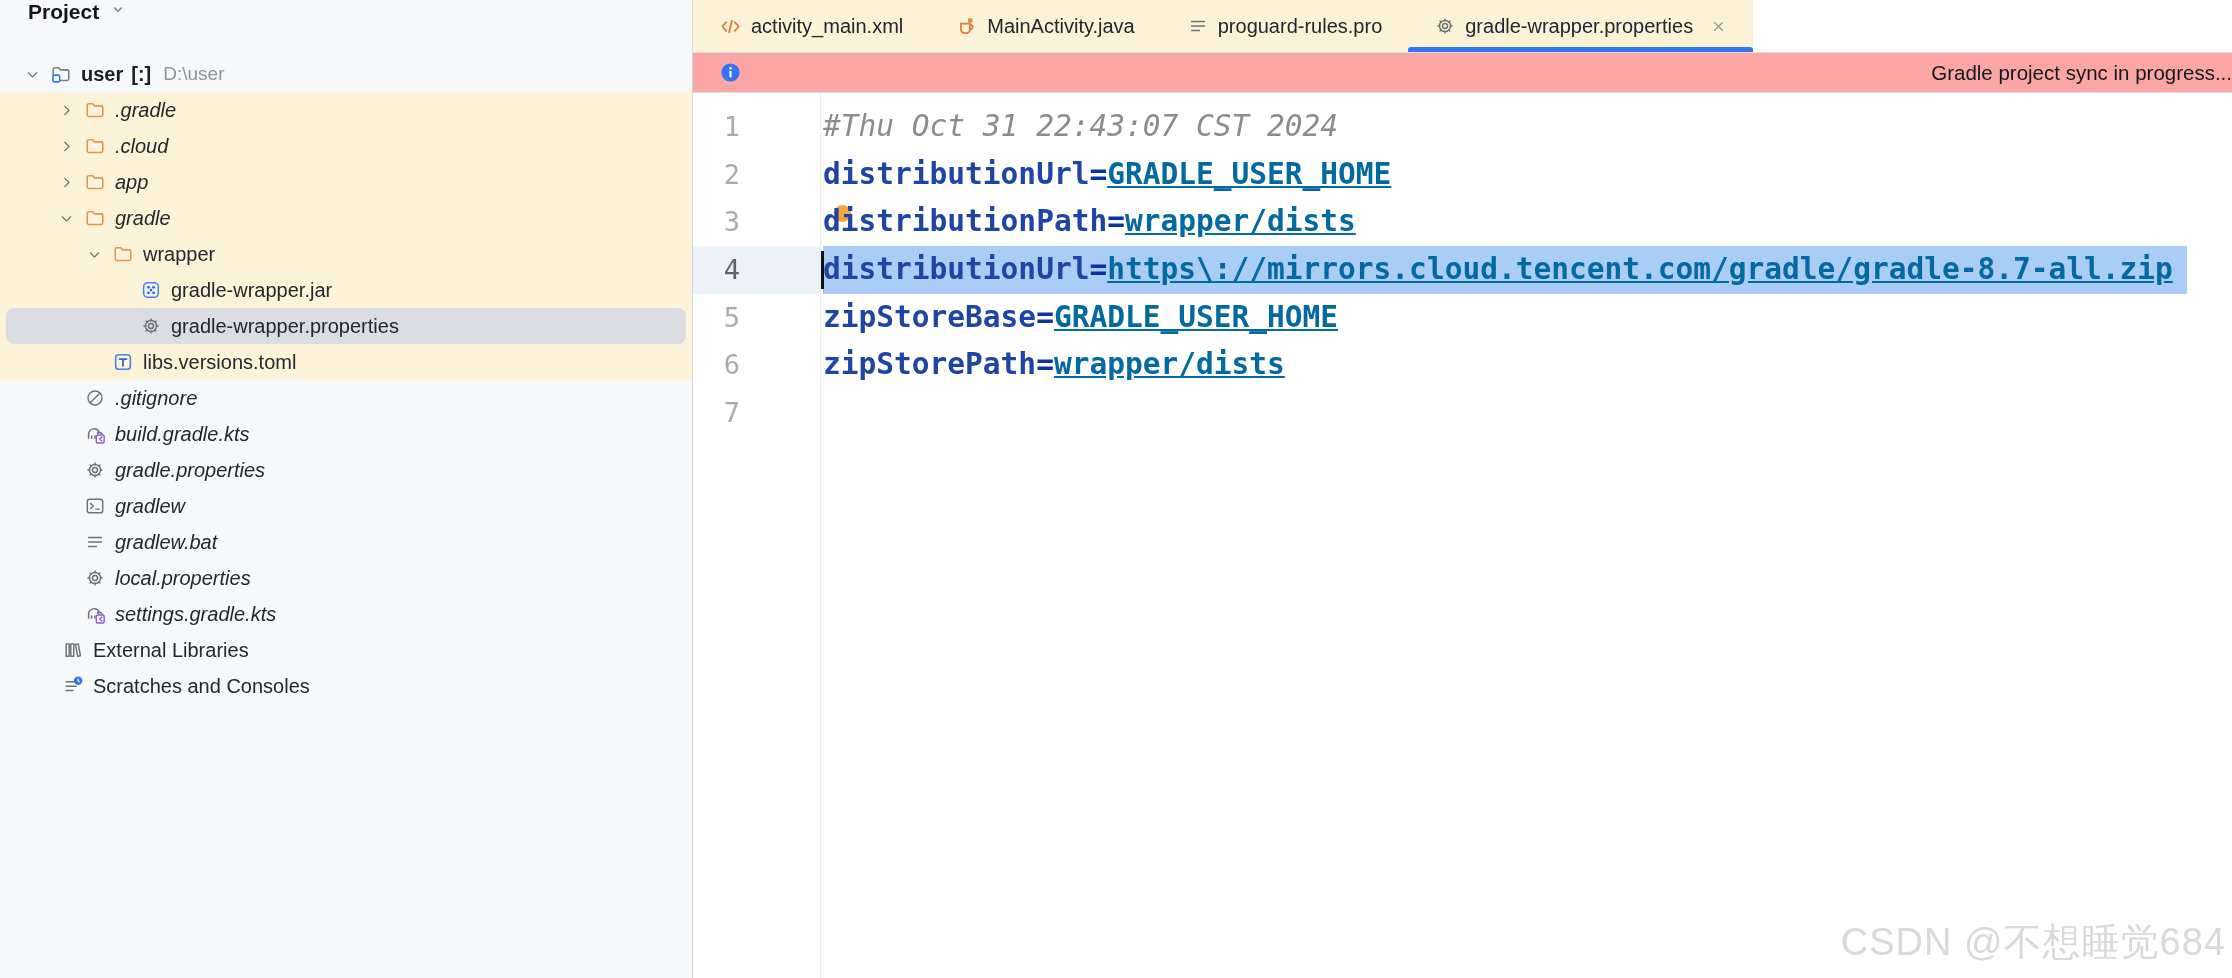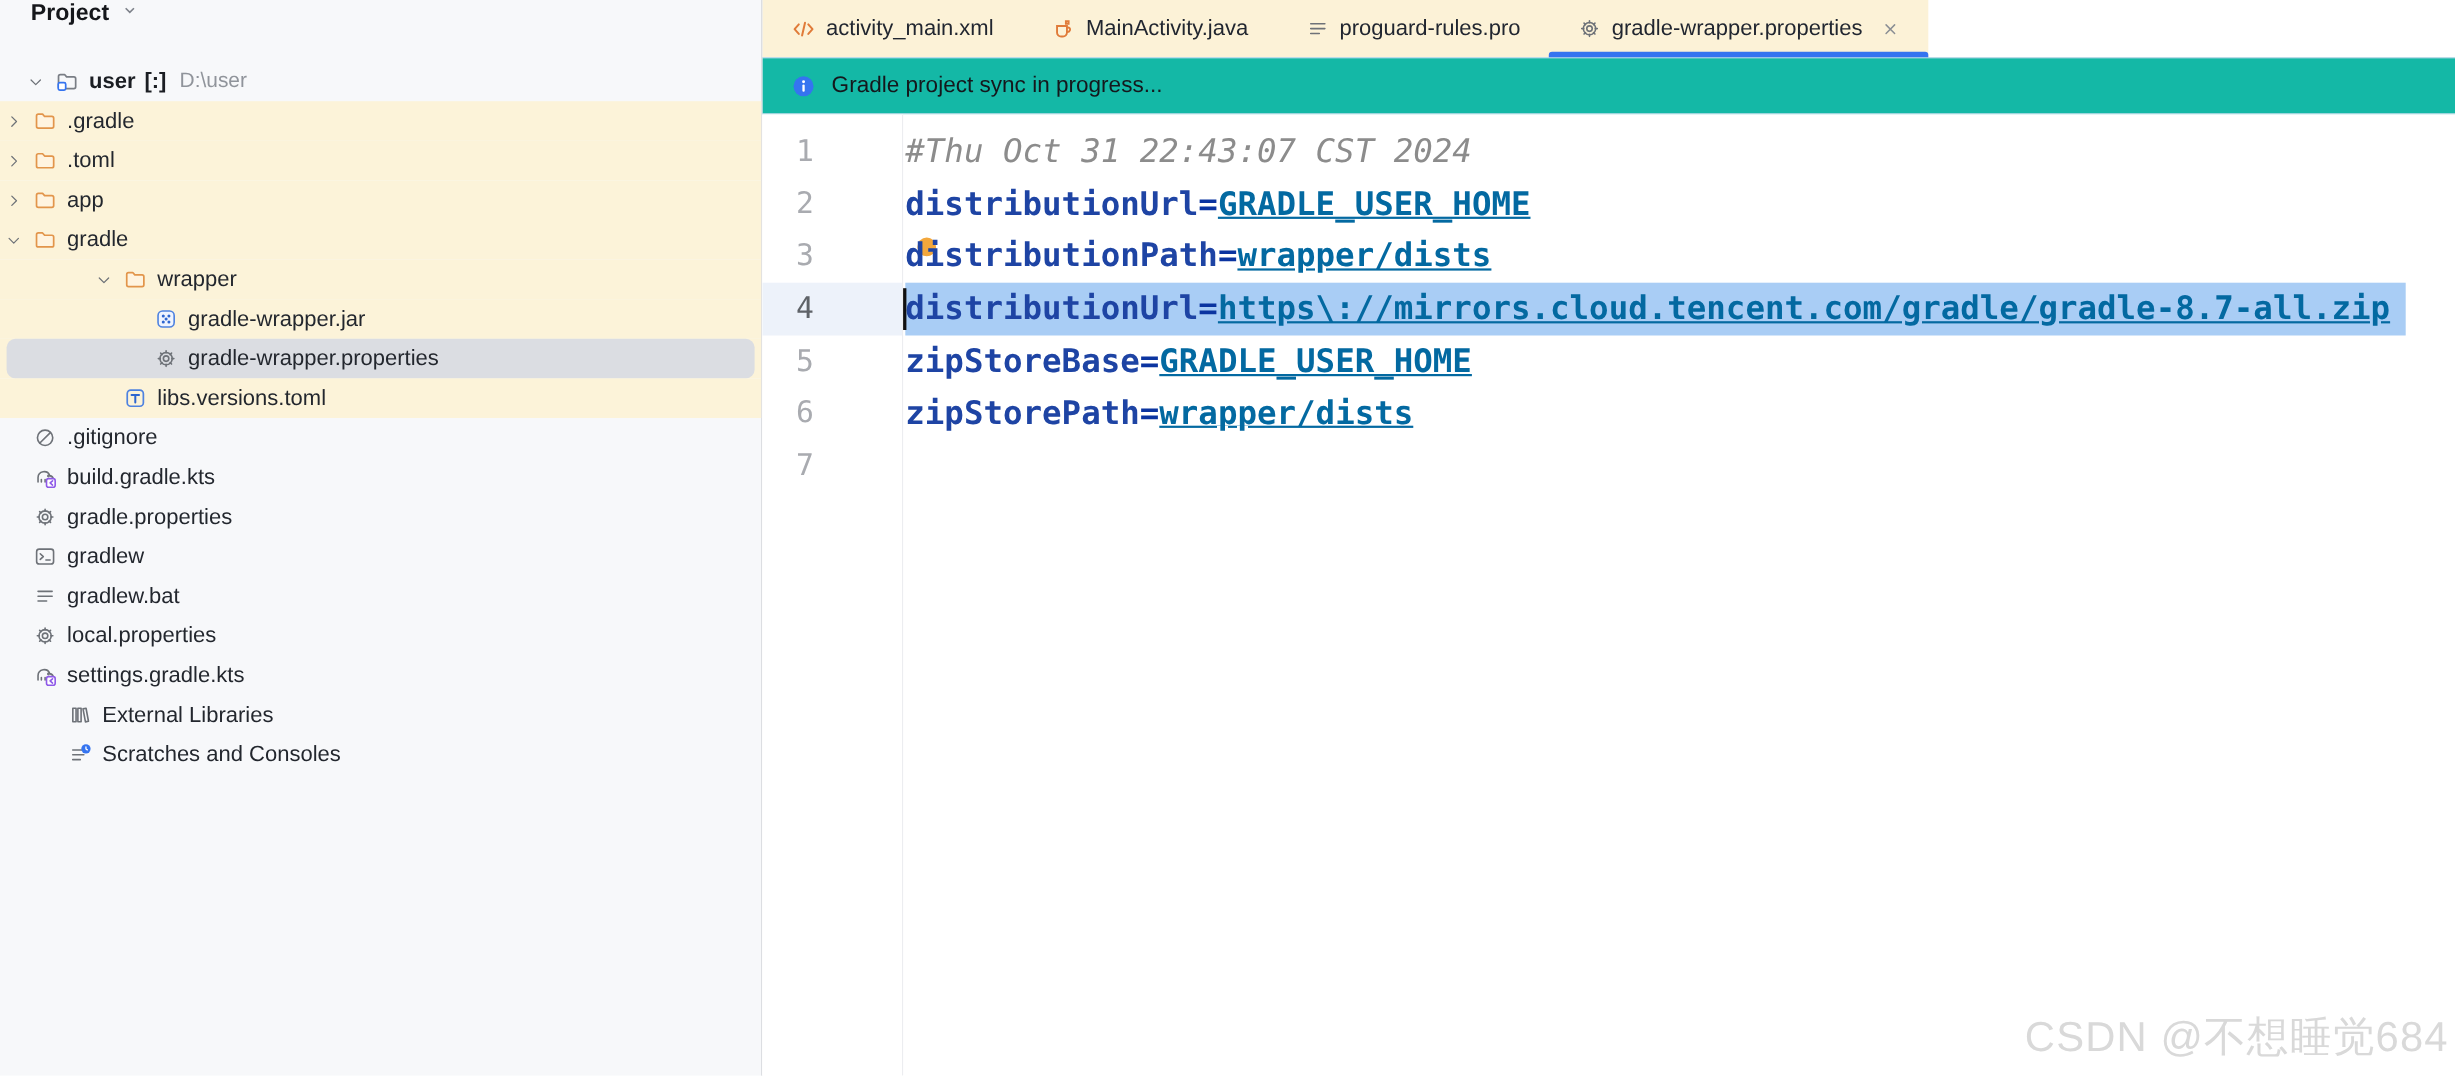--- a/index.html
+++ b/index.html
@@ -13,37 +13,37 @@
   .panel{width:692px;min-width:692px;height:100%;background:#F7F8FA;border-right:1px solid #D5D7DC;position:relative;}
   .panel-header{height:44px;display:flex;padding-left:28px;gap:10px;}
   .panel-title{font-weight:bold;font-size:21px;color:#15171B;}
   .hdr-chev svg{display:block;}
   #tree{margin-top:12px;}
   .trow{height:36px;display:flex;align-items:center;font-size:20px;white-space:nowrap;}
   .trow.hl{background:#FCF3D9;}
   .trow .rowsel{position:absolute;left:6px;right:6px;height:36px;background:#DBDDE2;border-radius:8px;z-index:0;}
   .trow{position:relative;align-items:center;}
   .trow>*{position:relative;z-index:1;}
-  .lv0{padding-left:20px;}.lv1{}.lv2{padding-left:82px;}.lv3{padding-left:110px;}.lvr{padding-left:32px;}
+  .lv0{padding-left:20px;}.lv1{padding-left:54px;font-style:italic;}.lv2{padding-left:82px;}.lv3{padding-left:110px;}.lvr{padding-left:32px;}
   .chevbox{width:24px;height:24px;display:flex;align-items:center;justify-content:center;margin-right:6px;flex:0 0 24px;}
   .spacer{width:30px;flex:0 0 30px;}
   .ticon{width:22px;height:22px;margin-right:9px;flex:0 0 22px;display:flex;align-items:center;justify-content:center;}
   .tlabel{color:#23272E;}
   .tlabel.b{font-weight:bold;color:#1B1E23;}
   .tsuffix{font-weight:bold;color:#1B1E23;margin-left:8px;}
   .tpath{color:#90949B;margin-left:12px;font-size:19px;}
 
   
   .editor-pane{flex:1;display:flex;flex-direction:column;min-width:0;}
   .tabbar{height:52px;background:#FFFFFF;display:flex;align-items:stretch;}
   .tabs{display:inline-flex;background:#FCF2D7;height:52px;}
   .tab{display:flex;align-items:center;padding:0 26px;gap:9px;font-size:20px;color:#212630;position:relative;cursor:default;}
   .tab.active::after{content:"";position:absolute;left:0;right:0;bottom:0;height:5px;background:#3574F0;border-radius:3px 3px 0 0;}
   .tab .close{margin-left:8px;display:flex;align-items:center;}
-  .banner{height:52px;background:#14b8a6;border-top:1px solid #D9E2F4;border-bottom:1px solid #D9E2F4;display:flex;align-items:center;padding-left:26px;gap:14px;box-sizing:border-box;}
+  .banner{height:41px;background:#fca5a5;border-top:1px solid #D9E2F4;border-bottom:1px solid #D9E2F4;display:flex;align-items:center;padding-left:26px;gap:14px;box-sizing:border-box;justify-content:space-between;}
   .banner-text{font-size:20.5px;color:#15171C;}
 
   .editor{flex:1;position:relative;background:#FFFFFF;overflow:hidden;}
   .gutter-col{position:absolute;left:0;top:0;bottom:0;width:127px;background:#FFFFFF;border-right:1px solid #ECEDF0;}
   .cur-line-band{position:absolute;left:0;top:153px;width:127px;height:48px;background:#EDF2FA;}
   #lines{position:relative;padding-top:10px;}
   .line{display:flex;height:47.7px;line-height:47.7px;font-family:"DejaVu Sans Mono", monospace;font-size:29.5px;white-space:pre;}
   .ln{width:127px;flex:0 0 127px;text-align:right;padding-right:80px;box-sizing:border-box;color:#A9ABB0;font-size:27px;}
   .ln.cur{color:#5F6368;}
   .codecell{padding-left:3px;position:relative;}
@@ -104,21 +104,21 @@
           <span class="chevbox">
             <svg width="17" height="17" viewBox="0 0 24 24" fill="none" stroke="#6E7278" stroke-width="1.6" stroke-linecap="round" stroke-linejoin="round">
               <path d="M9.5 6 L15.5 12 L9.5 18"></path>
             </svg>
           </span>
           <span class="ticon">
             <svg width="22" height="22" viewBox="0 0 24 24" fill="#FFF4E0" stroke="#E2954B" stroke-width="1.7" stroke-linejoin="round">
               <path d="M3.5 7c0-1 .8-1.8 1.8-1.8h4.2l2 2.3h7.2c1 0 1.8.8 1.8 1.8v8c0 1-.8 1.8-1.8 1.8H5.3c-1 0-1.8-.8-1.8-1.8z"></path>
             </svg>
           </span>
-          <span class="tlabel">.toml</span>
+          <span class="tlabel">.cloud</span>
         </div>
         <div class="trow lv1 hl">
           <span class="chevbox">
             <svg width="17" height="17" viewBox="0 0 24 24" fill="none" stroke="#6E7278" stroke-width="1.6" stroke-linecap="round" stroke-linejoin="round">
               <path d="M9.5 6 L15.5 12 L9.5 18"></path>
             </svg>
           </span>
           <span class="ticon">
             <svg width="22" height="22" viewBox="0 0 24 24" fill="#FFF4E0" stroke="#E2954B" stroke-width="1.7" stroke-linejoin="round">
               <path d="M3.5 7c0-1 .8-1.8 1.8-1.8h4.2l2 2.3h7.2c1 0 1.8.8 1.8 1.8v8c0 1-.8 1.8-1.8 1.8H5.3c-1 0-1.8-.8-1.8-1.8z"></path>

